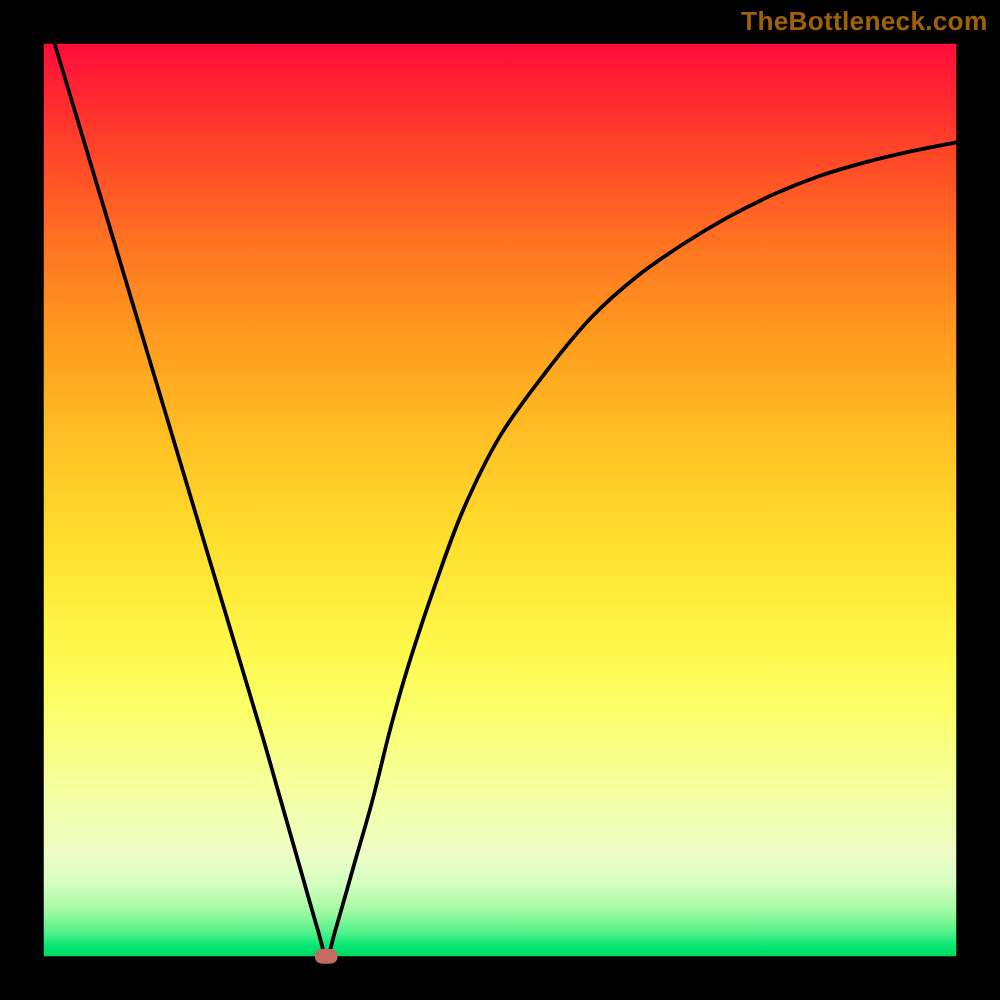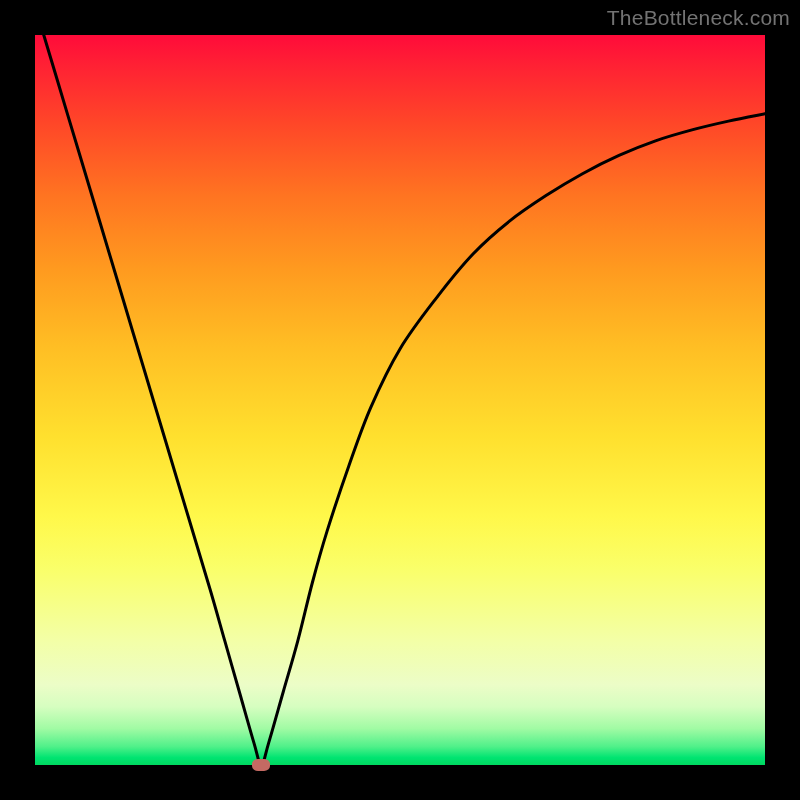--- a/index.html
+++ b/index.html
@@ -40,23 +40,23 @@
       #d6fec0 92%,
       #a1fba4 95%,
       #4ff089 97.5%,
       #00e471 99%,
       #00d860 100%);
   }
   .watermark {
     position: absolute;
     top: 6px;
     right: 10px;
-    color: #737373;
+    color: #a16207;
     font-size: 21px;
-    font-weight: 400;
+    font-weight: 700;
     letter-spacing: 0.2px;
     user-select: none;
     margin-left: 31px;
   }
   svg.curve {
     position: absolute;
     left: 0;
     top: 0;
     width: 730px;
     height: 730px;

